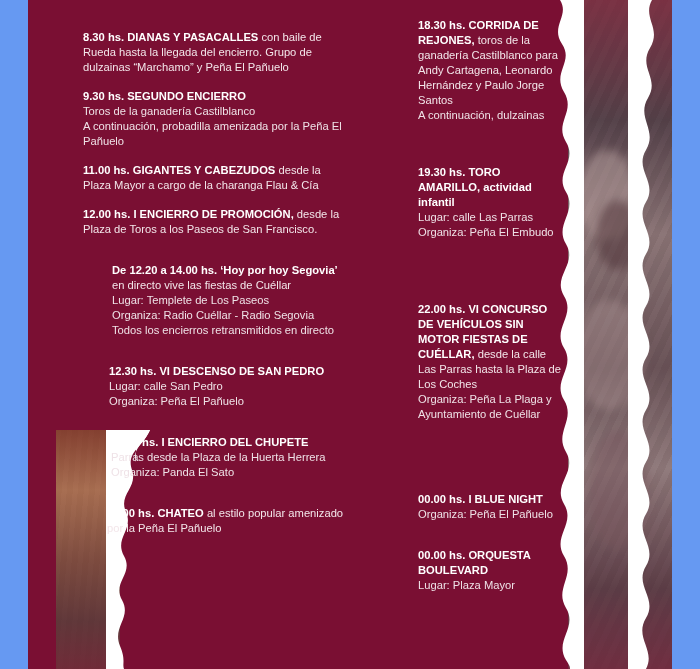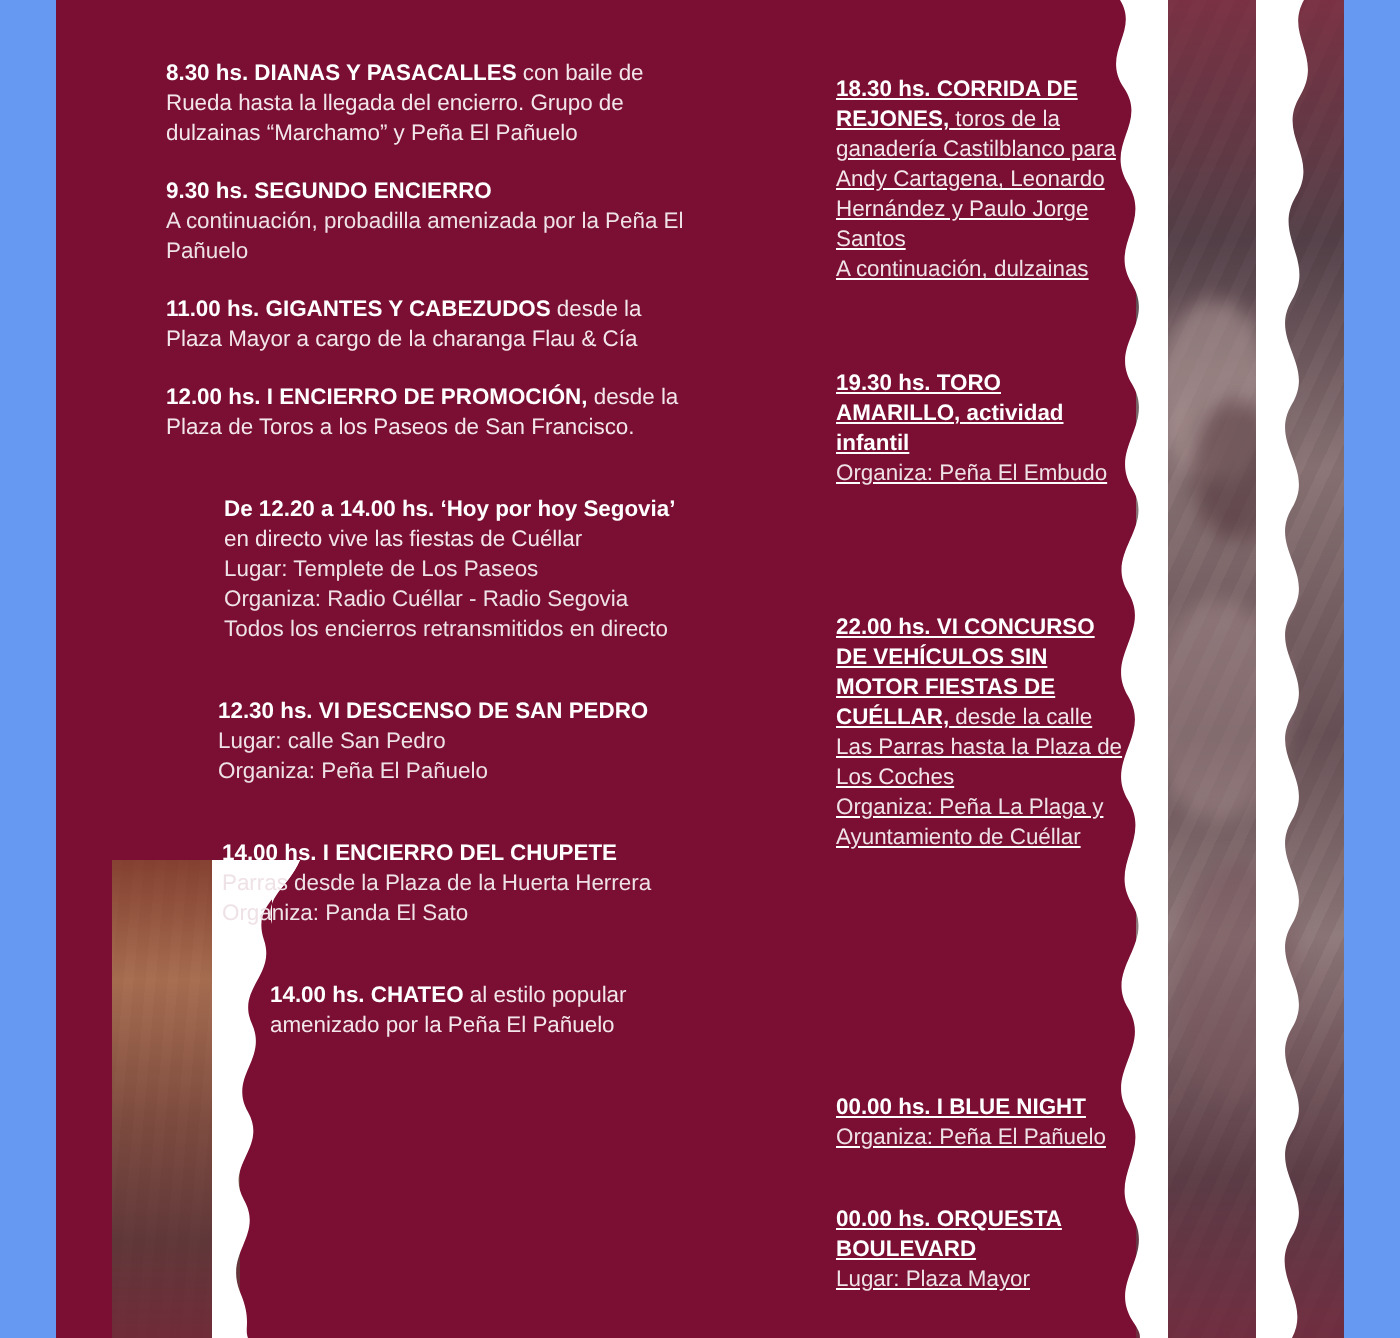--- a/index.html
+++ b/index.html
@@ -78,23 +78,22 @@
     top: 0;
     color: #ffffff;
   }
   .col-left {
     left: 55px;
     top: 30px;
     width: 268px;
   }
   .col-right {
     left: 390px;
-    top: 38px;
+    top: 18px;
     width: 146px;
-    text-decoration: underline;
   }
   .entry {
     margin-bottom: 14px;
     font-size: 11.2px;
     line-height: 1.34;
     color: #f3e6ea;
   }
   .entry .lead {
     font-weight: bold;
     color: #ffffff;
@@ -106,21 +105,21 @@
     margin: 0;
   }
   .entry .detail {
     color: #efe2e7;
   }
   
   .ind1 { margin-left: 0px; }
   .ind2 { margin-left: 29px; }
   .ind3 { margin-left: 26px; }
   .ind4 { margin-left: 28px; }
-  .ind5 { margin-left: 52px; }
+  .ind5 { margin-left: 24px; }
   .gap-lg { margin-bottom: 26px; }
   .gap-xl { margin-bottom: 42px; }
   .gap-xxl { margin-bottom: 62px; }
   
   .right-blue {
     position: absolute;
     right: 0;
     top: 0;
     width: 28px;
     height: 669px;
@@ -170,20 +169,21 @@
     </div>
 
     <div class="col col-left">
 
       <div class="entry ind1">
         <p><span class="lead">8.30 hs. DIANAS Y PASACALLES</span><span class="rest"> con baile de Rueda hasta la llegada del encierro. Grupo de dulzainas “Marchamo” y Peña El Pañuelo</span></p>
       </div>
 
       <div class="entry ind1">
         <p><span class="lead">9.30 hs. SEGUNDO ENCIERRO</span><span class="rest"></span></p>
+        <p class="detail">Toros de la ganadería Castilblanco</p>
         <p class="detail">A continuación, probadilla amenizada por la Peña El Pañuelo</p>
       </div>
 
       <div class="entry ind1">
         <p><span class="lead">11.00 hs. GIGANTES Y CABEZUDOS</span><span class="rest"> desde la Plaza Mayor a cargo de la charanga Flau &amp; Cía</span></p>
       </div>
 
       <div class="entry ind1 gap-lg">
         <p><span class="lead">12.00 hs. I ENCIERRO DE PROMOCIÓN,</span><span class="rest"> desde la Plaza de Toros a los Paseos de San Francisco.</span></p>
       </div>
@@ -215,24 +215,25 @@
 
     <div class="col col-right">
 
       <div class="entry gap-xl">
         <p><span class="lead">18.30 hs. CORRIDA DE REJONES,</span><span class="rest"> toros de la ganadería Castilblanco para Andy Cartagena, Leonardo Hernández y Paulo Jorge Santos</span></p>
         <p class="detail">A continuación, dulzainas</p>
       </div>
 
       <div class="entry gap-xxl">
         <p><span class="lead">19.30 hs. TORO AMARILLO, actividad infantil</span></p>
+        <p class="detail">Lugar: calle Las Parras</p>
         <p class="detail">Organiza: Peña El Embudo</p>
       </div>
 
-      <div class="entry" style="margin-bottom:120px;">
+      <div class="entry" style="margin-bottom:70px;">
         <p><span class="lead">22.00 hs. VI CONCURSO DE VEHÍCULOS SIN MOTOR FIESTAS DE CUÉLLAR,</span><span class="rest"> desde la calle Las Parras hasta la Plaza de Los Coches</span></p>
         <p class="detail">Organiza: Peña La Plaga y Ayuntamiento de Cuéllar</p>
       </div>
 
       <div class="entry gap-lg">
         <p><span class="lead">00.00 hs. I BLUE NIGHT</span></p>
         <p class="detail">Organiza: Peña El Pañuelo</p>
       </div>
 
       <div class="entry">

